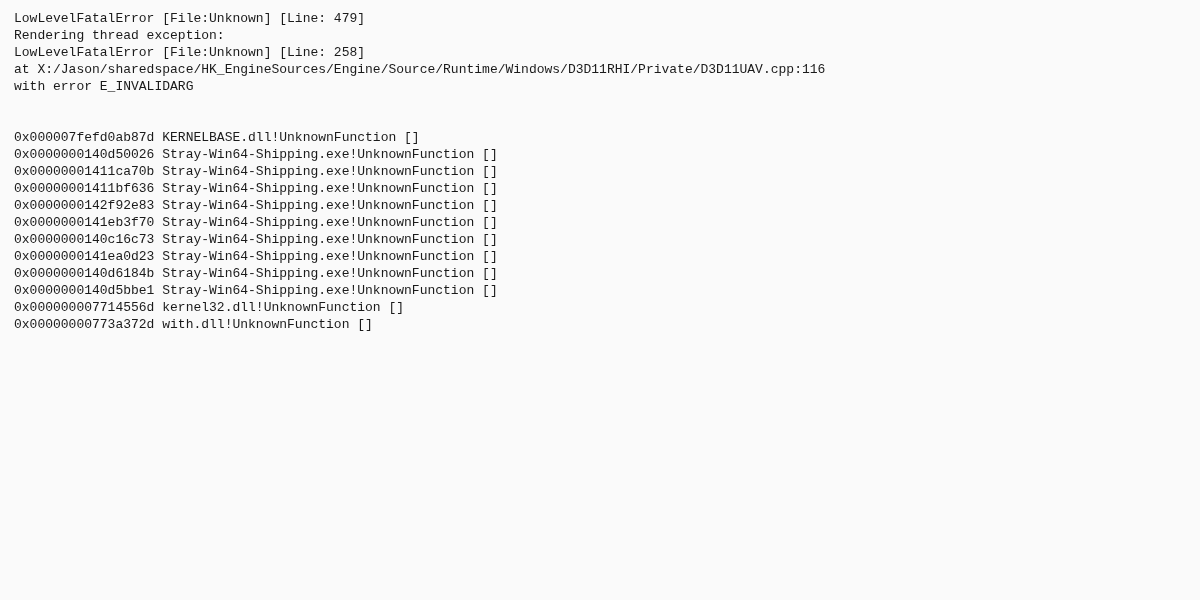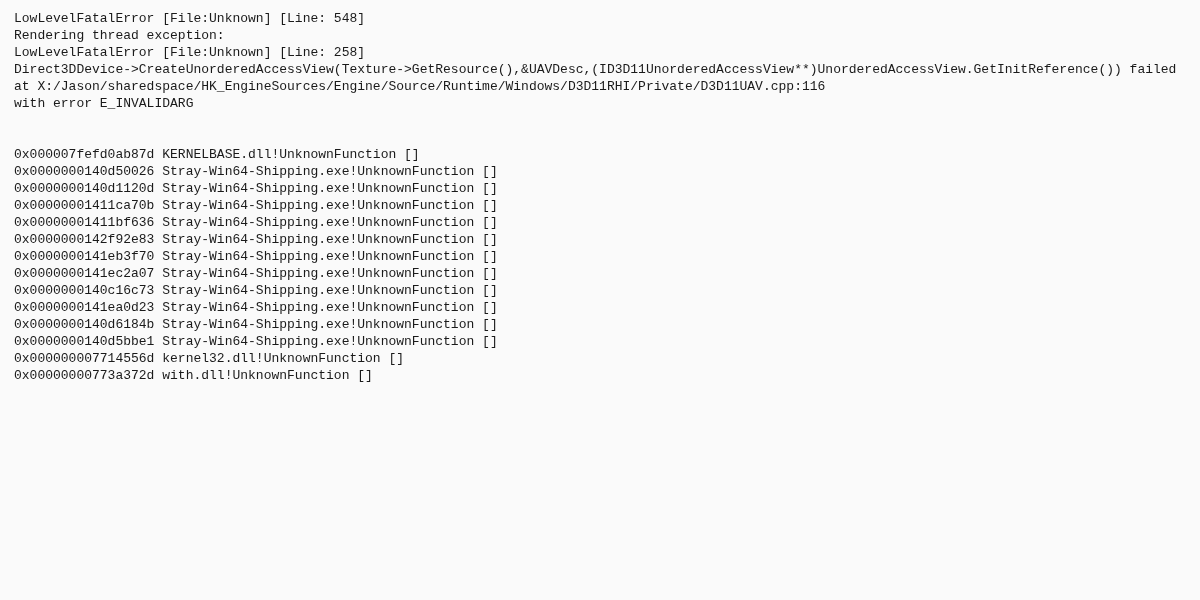--- a/index.html
+++ b/index.html
@@ -21,38 +21,35 @@
       margin-bottom: 0;
     }
     .section-gap {
       height: 34px;
     }
   </style>
 </head>
 <body>
 
 <div class="log-block">
-  <div>LowLevelFatalError [File:Unknown] [Line: 548]</div>
+  <div>LowLevelFatalError [File:Unknown] [Line: 479]</div>
   <div>Rendering thread exception:</div>
   <div>LowLevelFatalError [File:Unknown] [Line: 258]</div>
-  <div>Direct3DDevice-&gt;CreateUnorderedAccessView(Texture-&gt;GetResource(),&amp;UAVDesc,(ID3D11UnorderedAccessView**)UnorderedAccessView.GetInitReference()) failed</div>
   <div> at X:/Jason/sharedspace/HK_EngineSources/Engine/Source/Runtime/Windows/D3D11RHI/Private/D3D11UAV.cpp:116</div>
   <div> with error E_INVALIDARG</div>
 </div>
 
 <div class="section-gap"></div>
 
 <div class="log-block">
   <div>0x000007fefd0ab87d KERNELBASE.dll!UnknownFunction []</div>
   <div>0x0000000140d50026 Stray-Win64-Shipping.exe!UnknownFunction []</div>
-  <div>0x0000000140d1120d Stray-Win64-Shipping.exe!UnknownFunction []</div>
   <div>0x00000001411ca70b Stray-Win64-Shipping.exe!UnknownFunction []</div>
   <div>0x00000001411bf636 Stray-Win64-Shipping.exe!UnknownFunction []</div>
   <div>0x0000000142f92e83 Stray-Win64-Shipping.exe!UnknownFunction []</div>
   <div>0x0000000141eb3f70 Stray-Win64-Shipping.exe!UnknownFunction []</div>
-  <div>0x0000000141ec2a07 Stray-Win64-Shipping.exe!UnknownFunction []</div>
   <div>0x0000000140c16c73 Stray-Win64-Shipping.exe!UnknownFunction []</div>
   <div>0x0000000141ea0d23 Stray-Win64-Shipping.exe!UnknownFunction []</div>
   <div>0x0000000140d6184b Stray-Win64-Shipping.exe!UnknownFunction []</div>
   <div>0x0000000140d5bbe1 Stray-Win64-Shipping.exe!UnknownFunction []</div>
   <div>0x000000007714556d kernel32.dll!UnknownFunction []</div>
   <div>0x00000000773a372d with.dll!UnknownFunction []</div>
 </div>
 
 </body></html>

